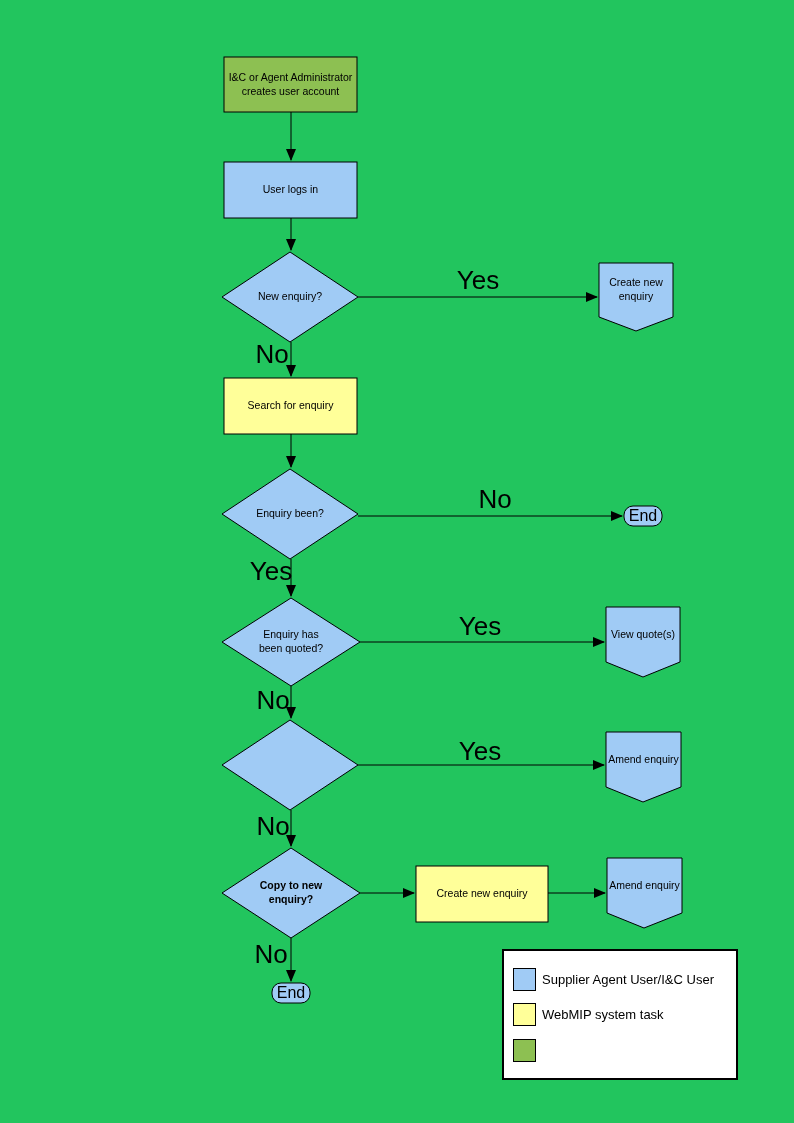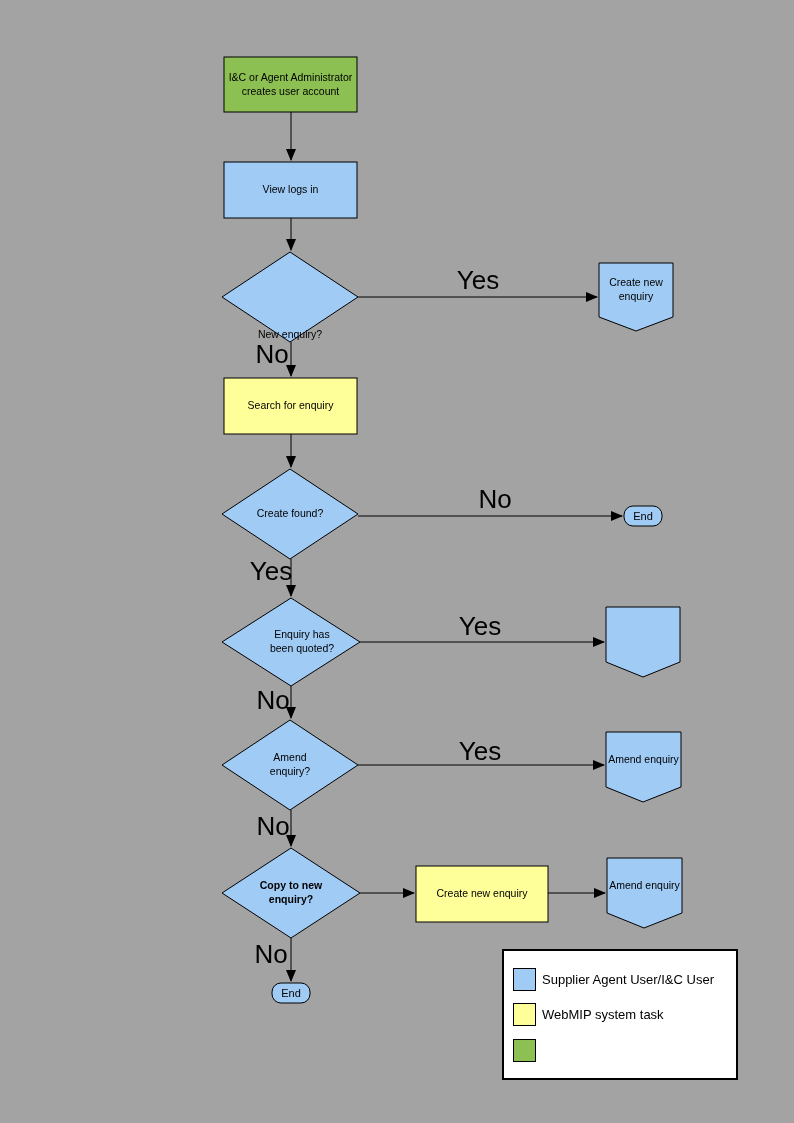--- a/index.html
+++ b/index.html
@@ -1,21 +1,21 @@
 <!DOCTYPE html>
 <html><head>
 <meta charset="utf-8">
 <style>
   * { margin: 0; padding: 0; box-sizing: border-box; }
   html, body { background: #fff; }
   .page {
     position: relative;
     width: 794px;
     height: 1123px;
-    background: #a3a3a3;
+    background: #22c55e;
     font-family: "Liberation Sans", sans-serif;
     overflow: hidden;
   }
   .layer { position: absolute; left: 0; top: 0; }
   svg .shape { stroke: #000; stroke-width: 1px; }
   svg .edge  { stroke: #000; stroke-width: 1px; fill: none; }
   .node-label {
     position: absolute;
     display: flex;
     align-items: center;
@@ -27,21 +27,21 @@
   }
   .node-label .inner { width: 100%; }
   .node-label.narrow .inner { max-width: 72px; margin: 0 auto; }
   .edge-label {
     position: absolute;
     font-size: 26px;
     color: #000;
     text-align: center;
     line-height: 1;
   }
-  .end-label { font-size: 11px; }
+  .end-label { font-size: 16px; }
   .legend-box {
     position: absolute;
     left: 502px; top: 949px;
     width: 236px; height: 131px;
     border: 2px solid #000;
     background: #fff;
   }
   .legend-swatch {
     position: absolute;
     width: 23px; height: 23px;
@@ -100,42 +100,42 @@
     <polygon class="shape" points="291,848 360,893 291,938 222,893" style="fill: rgb(160, 203, 245);"></polygon>
     <rect class="shape" x="416" y="866" width="132" height="56" style="fill: rgb(255, 255, 153);"></rect>
     <polygon class="shape" points="607,858 682,858 682,913 644,928 607,913" style="fill: rgb(160, 203, 245);"></polygon>
     <rect class="shape" x="272" y="983" width="38" height="20" rx="9" ry="9" style="fill: rgb(160, 203, 245);"></rect>
   </svg>
 
   <div class="node-label" style="left:224px; top:57px; width:133px; height:55px;">
     <div class="inner">I&amp;C or Agent Administrator creates user account</div>
   </div>
   <div class="node-label" style="left:224px; top:162px; width:133px; height:56px;">
-    <div class="inner">View logs in</div>
+    <div class="inner">User logs in</div>
   </div>
-  <div class="node-label narrow" style="left:222px; top:252px; width:136px; height:90px;align-items:flex-end;">
+  <div class="node-label narrow" style="left:222px; top:252px; width:136px; height:90px;">
     <div class="inner">New enquiry?</div>
   </div>
   <div class="node-label" style="left:599px; top:263px; width:74px; height:54px;">
     <div class="inner">Create new enquiry</div>
   </div>
   <div class="node-label" style="left:224px; top:378px; width:133px; height:56px;border-radius:17px;">
     <div class="inner">Search for enquiry</div>
   </div>
   <div class="node-label narrow" style="left:222px; top:469px; width:136px; height:90px;">
-    <div class="inner">Create found?</div>
+    <div class="inner">Enquiry been?</div>
   </div>
   <div class="node-label end-label" style="left:624px; top:506px; width:38px; height:20px;">
     <div class="inner">End</div>
   </div>
-  <div class="node-label narrow" style="left:233px; top:598px; width:138px; height:88px;">
+  <div class="node-label narrow" style="left:222px; top:598px; width:138px; height:88px;">
     <div class="inner">Enquiry has been quoted?</div>
   </div>
-  <div class="node-label narrow" style="left:222px; top:720px; width:136px; height:90px;">
-    <div class="inner">Amend enquiry?</div>
+  <div class="node-label" style="left:606px; top:607px; width:74px; height:55px;">
+    <div class="inner">View quote(s)</div>
   </div>
   <div class="node-label" style="left:606px; top:732px; width:75px; height:55px;">
     <div class="inner">Amend enquiry</div>
   </div>
   <div class="node-label narrow" style="left:222px; top:848px; width:138px; height:90px;font-weight:bold;">
     <div class="inner">Copy to new enquiry?</div>
   </div>
   <div class="node-label" style="left:416px; top:866px; width:132px; height:56px;">
     <div class="inner">Create new enquiry</div>
   </div>

